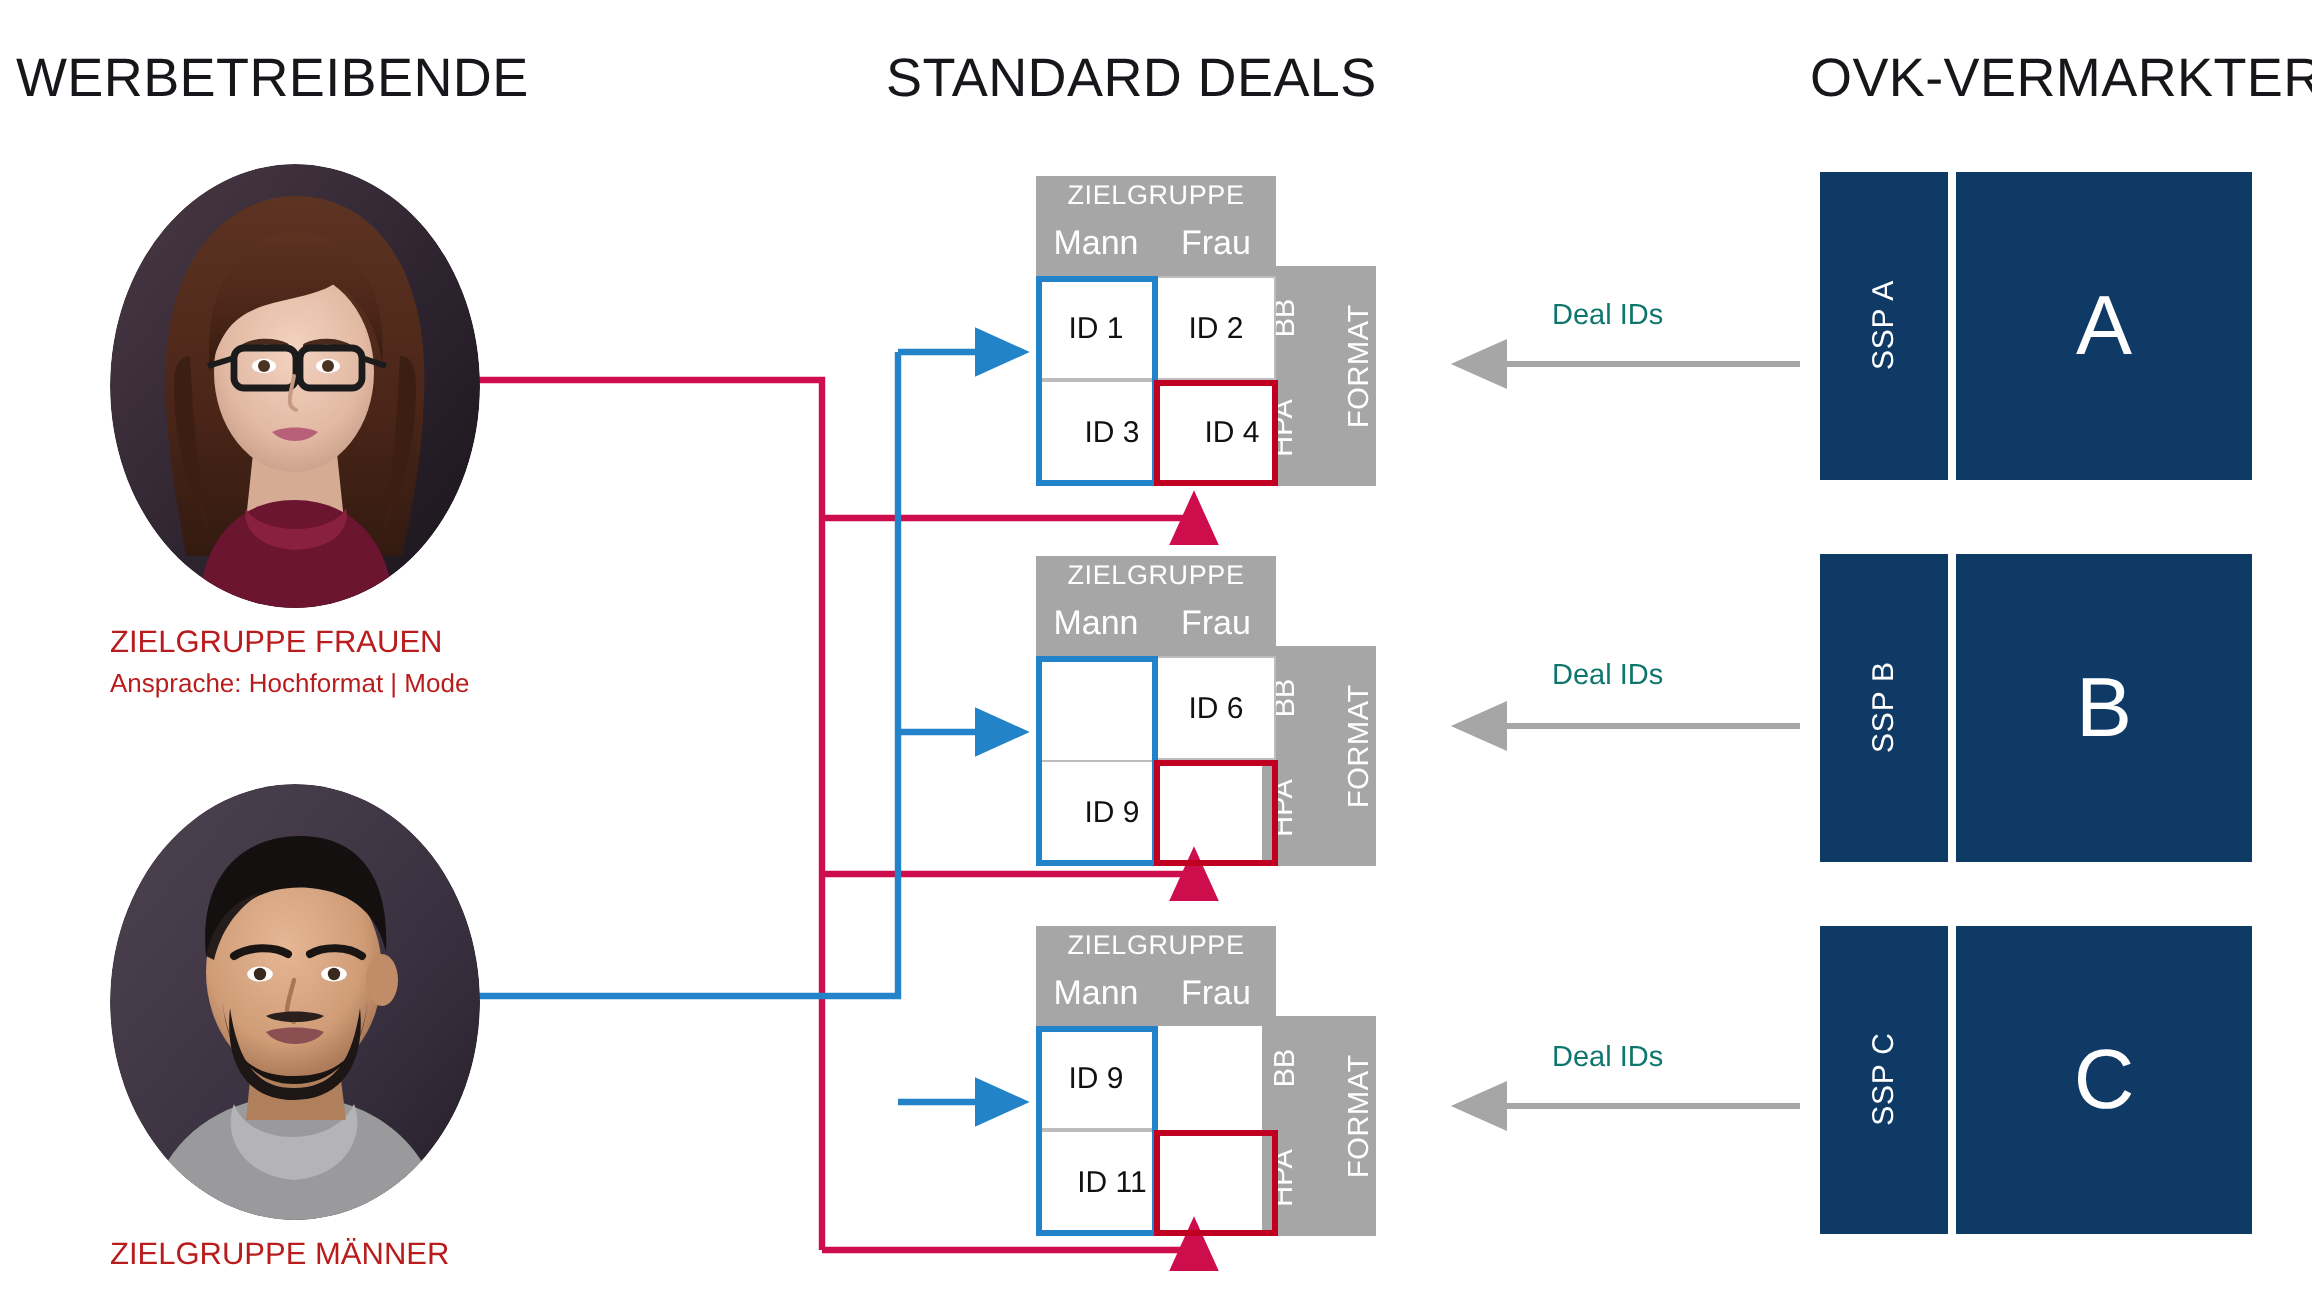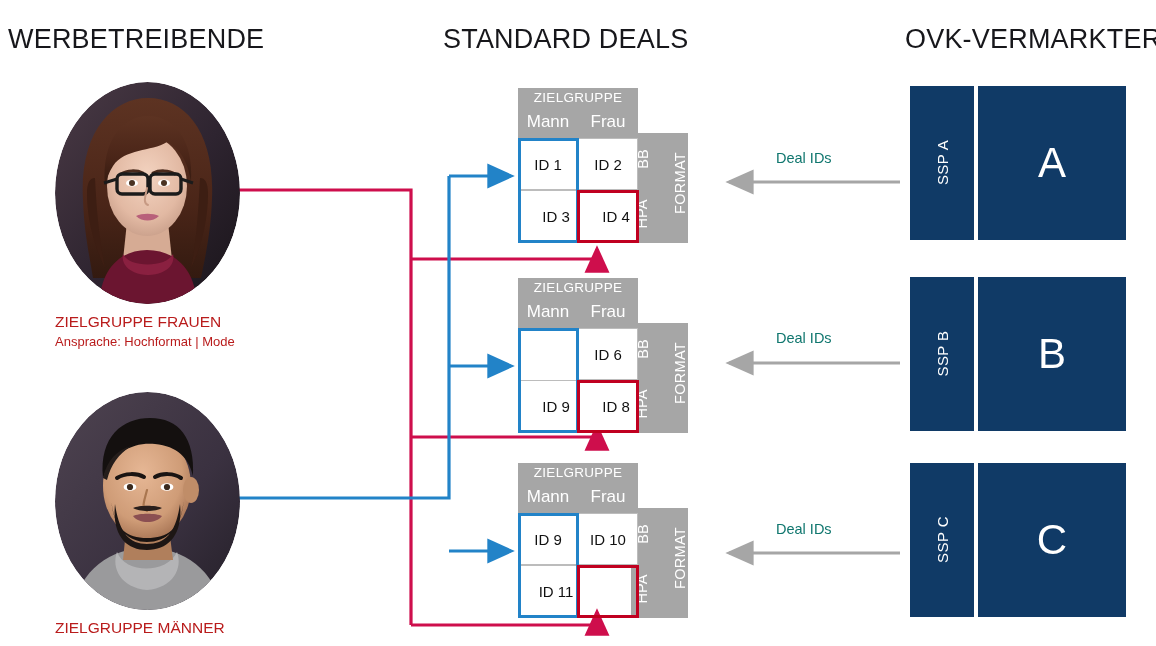--- a/index.html
+++ b/index.html
@@ -328,41 +328,39 @@
 
     <div class="format-band">
       <div class="format-word fmt-format">FORMAT</div>
       <div class="format-word fmt-bb">BB</div>
       <div class="format-word fmt-hpa">HPA</div>
     </div>
 
     <div class="cells">
       <div class="cell r0 c1">ID 6</div>
       <div class="cell r1 c0">ID 9</div>
-      <div class="cell r1 c1">ID 8</div>
     </div>
     <div class="hl hl-blue hl-mann"></div>
     <div class="hl hl-red hl-hpa-frau"></div>
   </div>
 
   <div class="deal-table" id="deal-table-3">
     <div class="zg-header"></div>
     <div class="zg-title">ZIELGRUPPE</div>
     <div class="zg-sub mann">Mann</div>
     <div class="zg-sub frau">Frau</div>
 
     <div class="format-band">
       <div class="format-word fmt-format">FORMAT</div>
       <div class="format-word fmt-bb">BB</div>
       <div class="format-word fmt-hpa">HPA</div>
     </div>
 
     <div class="cells">
       <div class="cell r0 c0">ID 9</div>
-      <div class="cell r0 c1">ID 10</div>
       <div class="cell r1 c0">ID 11</div>
     </div>
     <div class="hl hl-blue hl-mann"></div>
     <div class="hl hl-red hl-hpa-frau"></div>
   </div>
 
   <div class="dealids-label" id="dealids-label-a">Deal IDs</div>
   <div class="dealids-label" id="dealids-label-b">Deal IDs</div>
   <div class="dealids-label" id="dealids-label-c">Deal IDs</div>
 

